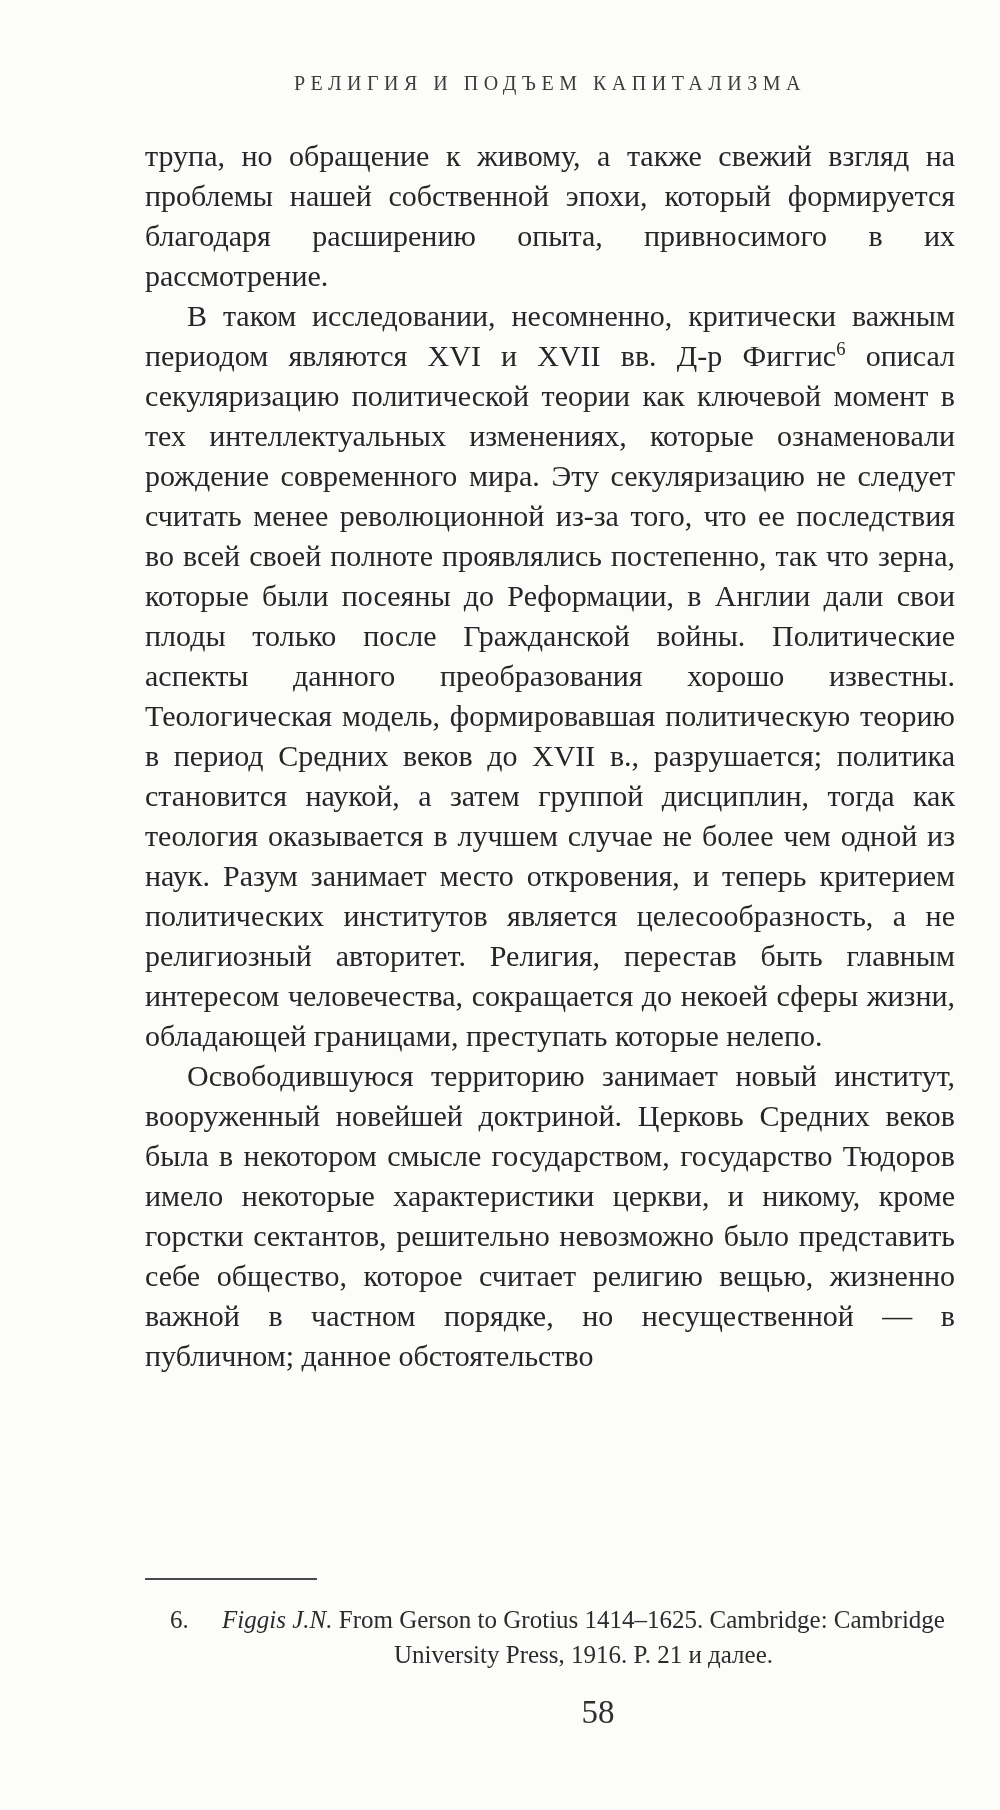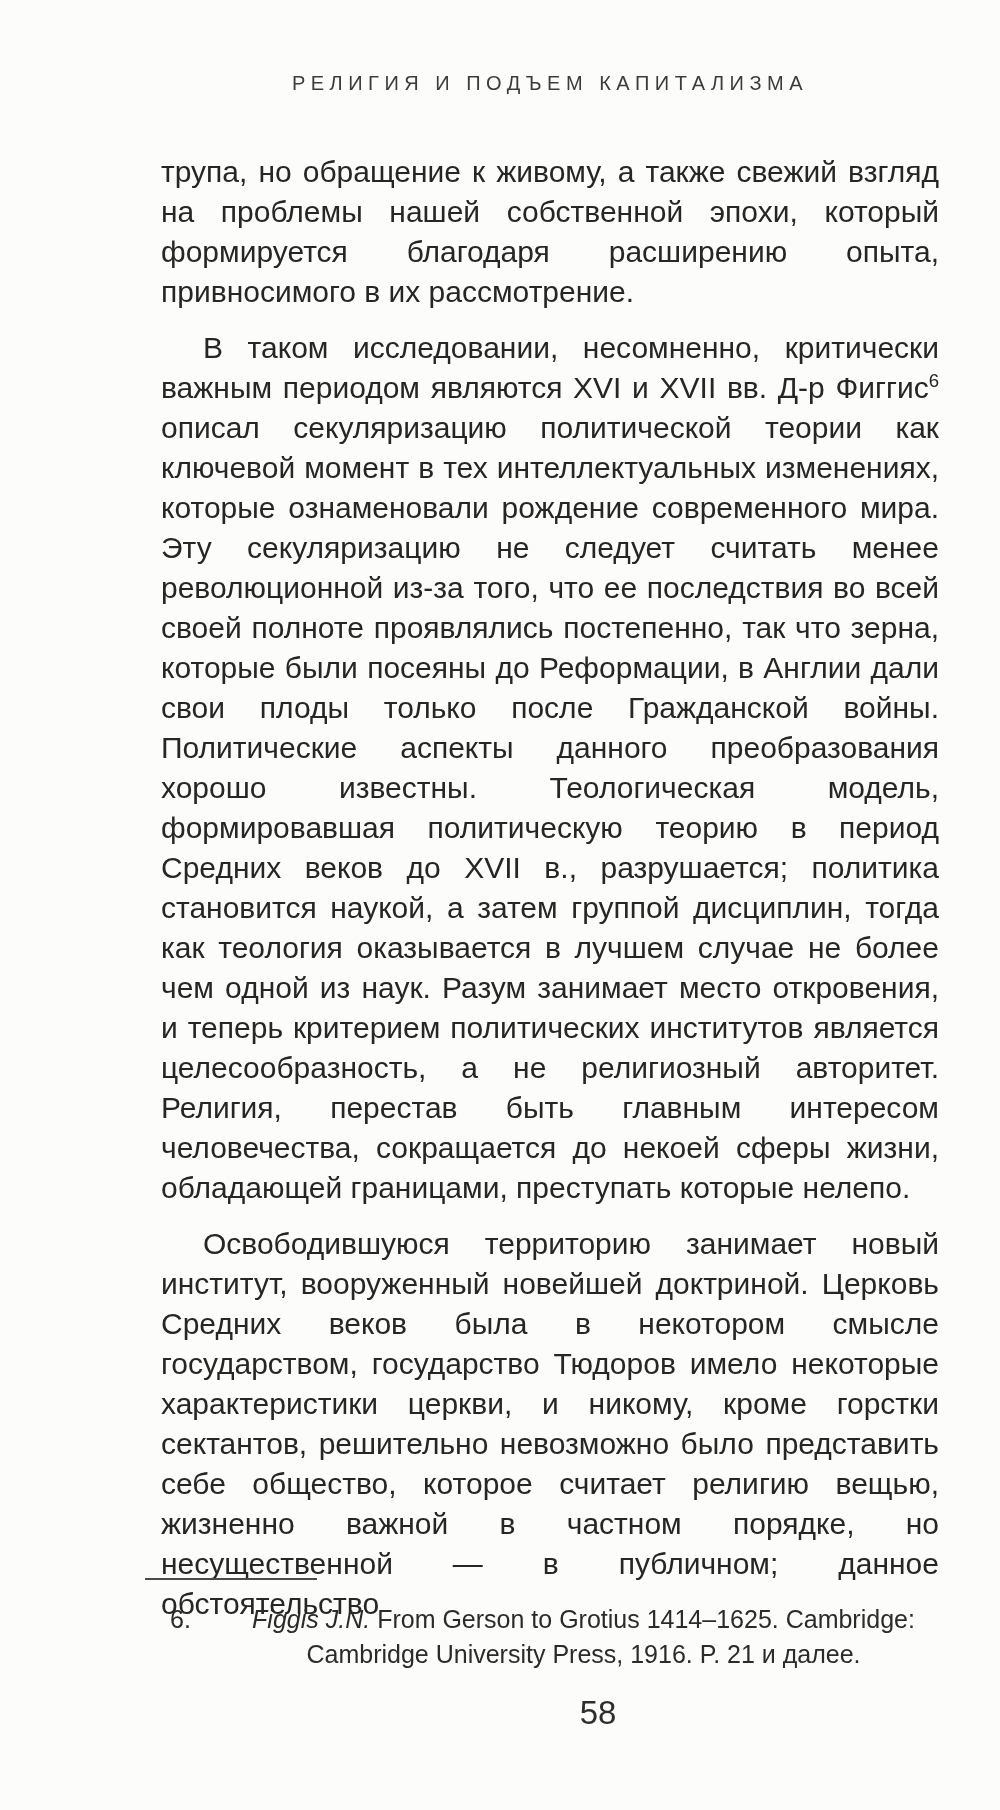--- a/index.html
+++ b/index.html
@@ -6,21 +6,21 @@
     margin: 0;
     padding: 0;
     background: #ffffff;
   }
   .page {
     position: relative;
     width: 1000px;
     height: 1810px;
     background: #fcfcfa;
     overflow: hidden;
-    font-family: Liberation Sans, sans-serif;
+    font-family: Liberation Serif, serif;
     color: #262626;
   }
   .running-header {
     position: absolute;
     top: 72px;
     left: 145px;
     width: 810px;
     text-align: center;
     font-size: 20px;
     letter-spacing: 5.5px;
@@ -31,21 +31,21 @@
     position: absolute;
     top: 136px;
     left: 145px;
     width: 810px;
     font-size: 30px;
     line-height: 40px;
     text-align: justify;
     color: #262626;
   }
   .body-text p.para {
-    margin: 16px;
+    margin: 0;
     padding: 0;
   }
   .body-text p.para.indent {
     text-indent: 42px;
   }
   .body-text sup {
     font-size: 0.62em;
     line-height: 0;
     vertical-align: super;
   }

